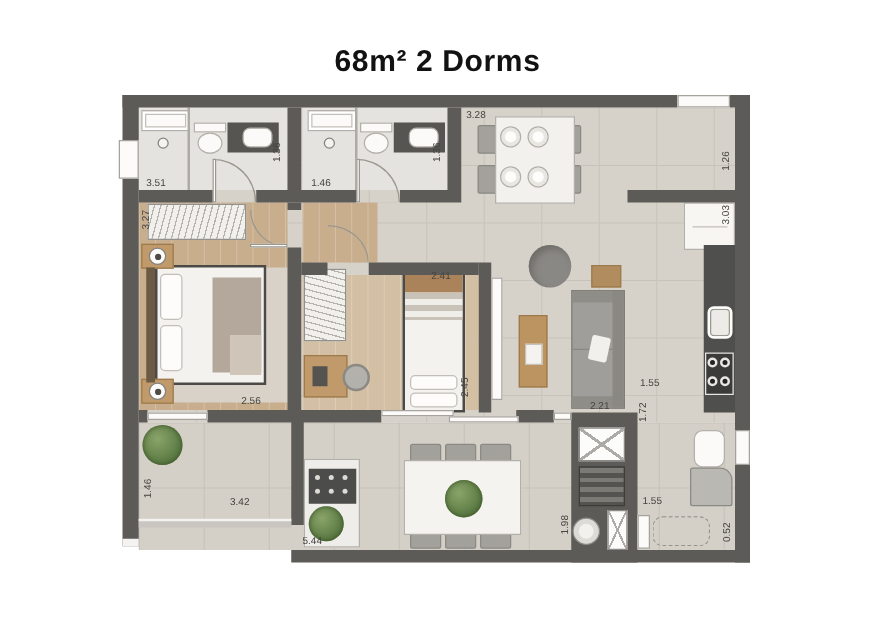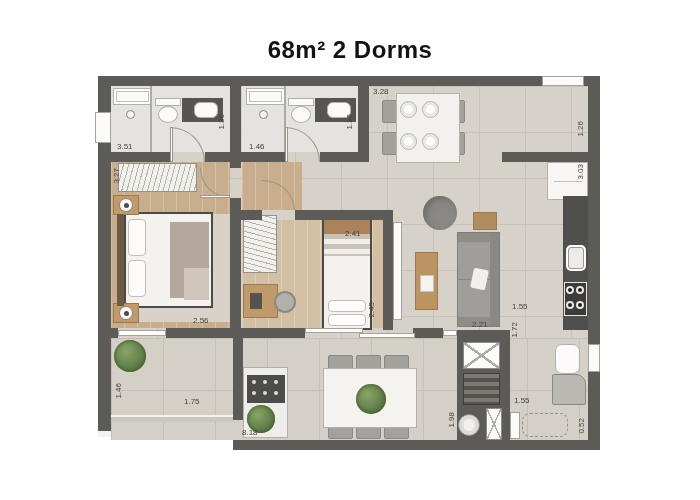--- a/index.html
+++ b/index.html
@@ -224,25 +224,25 @@
 
   <div class="dim" style="left:22px;top:66px">3.51</div>
   <div class="dim v" style="left:122px;top:38px">1.36</div>
   <div class="dim" style="left:154px;top:66px">1.46</div>
   <div class="dim v" style="left:250px;top:38px">1.36</div>
   <div class="dim" style="left:278px;top:11px">3.28</div>
   <div class="dim v" style="left:481px;top:45px">1.26</div>
   <div class="dim v" style="left:481px;top:88px">3.03</div>
   <div class="dim v" style="left:17px;top:92px">3.27</div>
   <div class="dim" style="left:98px;top:240px">2.56</div>
-  <div class="dim" style="left:250px;top:153px">2.41</div>
+  <div class="dim" style="left:250px;top:140px">2.41</div>
   <div class="dim v" style="left:272px;top:226px">2.45</div>
   <div class="dim" style="left:377px;top:244px">2.21</div>
   <div class="dim" style="left:417px;top:226px">1.55</div>
   <div class="dim v" style="left:415px;top:246px">1.72</div>
   <div class="dim" style="left:419px;top:320px">1.55</div>
   <div class="dim v" style="left:482px;top:342px">0.52</div>
   <div class="dim v" style="left:19px;top:307px">1.46</div>
-  <div class="dim" style="left:89px;top:321px">1.75</div>
-  <div class="dim" style="left:147px;top:352px">8.18</div>
+  <div class="dim" style="left:89px;top:321px">3.42</div>
+  <div class="dim" style="left:147px;top:352px">5.44</div>
   <div class="dim v" style="left:352px;top:336px">1.98</div>
 
 </div>
 
 </body></html>

